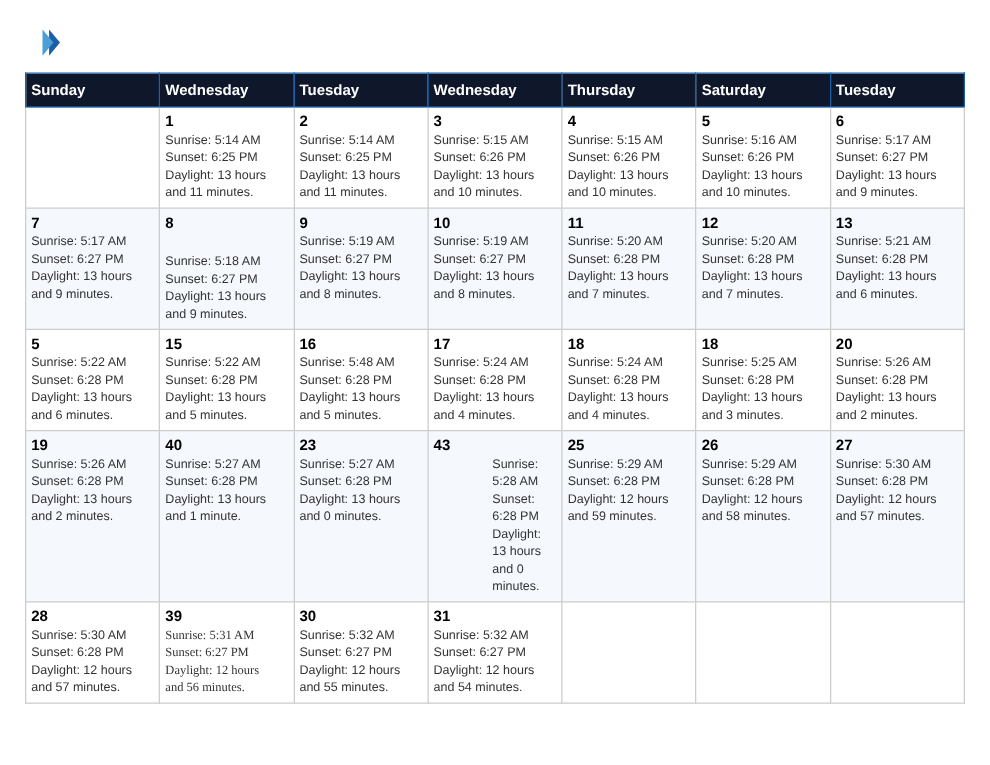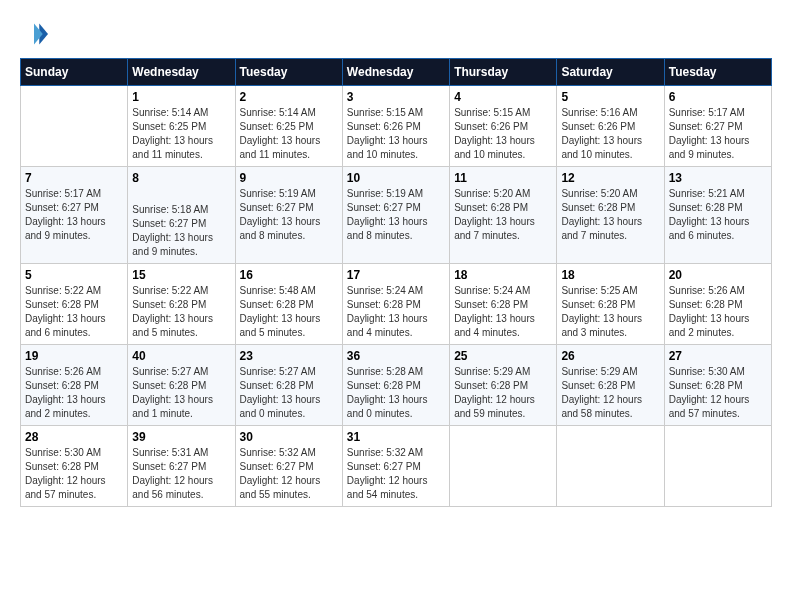--- a/index.html
+++ b/index.html
@@ -284,22 +284,22 @@
 and 1 minute.</div>
         </td>
         <td>
           <span class="day-number">23</span>
           <div class="day-info" style="white-space: pre-line;">Sunrise: 5:27 AM
 Sunset: 6:28 PM
 Daylight: 13 hours
 and 0 minutes.</div>
         </td>
         <td>
-          <span class="day-number">36</span>
-          <div class="day-info" style="white-space: pre-line;">Sunrise: 5:28 AM
+          <span class="day-number">43</span>
+          <div class="day-info" style="white-space: pre-line; margin-left: 47px;">Sunrise: 5:28 AM
 Sunset: 6:28 PM
 Daylight: 13 hours
 and 0 minutes.</div>
         </td>
         <td>
           <span class="day-number">25</span>
           <div class="day-info" style="white-space: pre-line;">Sunrise: 5:29 AM
 Sunset: 6:28 PM
 Daylight: 12 hours
 and 59 minutes.</div>
@@ -322,21 +322,21 @@
       <tr class="row-normal">
         <td>
           <span class="day-number">28</span>
           <div class="day-info" style="white-space: pre-line;">Sunrise: 5:30 AM
 Sunset: 6:28 PM
 Daylight: 12 hours
 and 57 minutes.</div>
         </td>
         <td>
           <span class="day-number">39</span>
-          <div class="day-info" style="white-space: pre-line;">Sunrise: 5:31 AM
+          <div class="day-info" style="white-space: pre-line; font-family: Liberation Serif, serif;">Sunrise: 5:31 AM
 Sunset: 6:27 PM
 Daylight: 12 hours
 and 56 minutes.</div>
         </td>
         <td>
           <span class="day-number">30</span>
           <div class="day-info" style="white-space: pre-line;">Sunrise: 5:32 AM
 Sunset: 6:27 PM
 Daylight: 12 hours
 and 55 minutes.</div>

